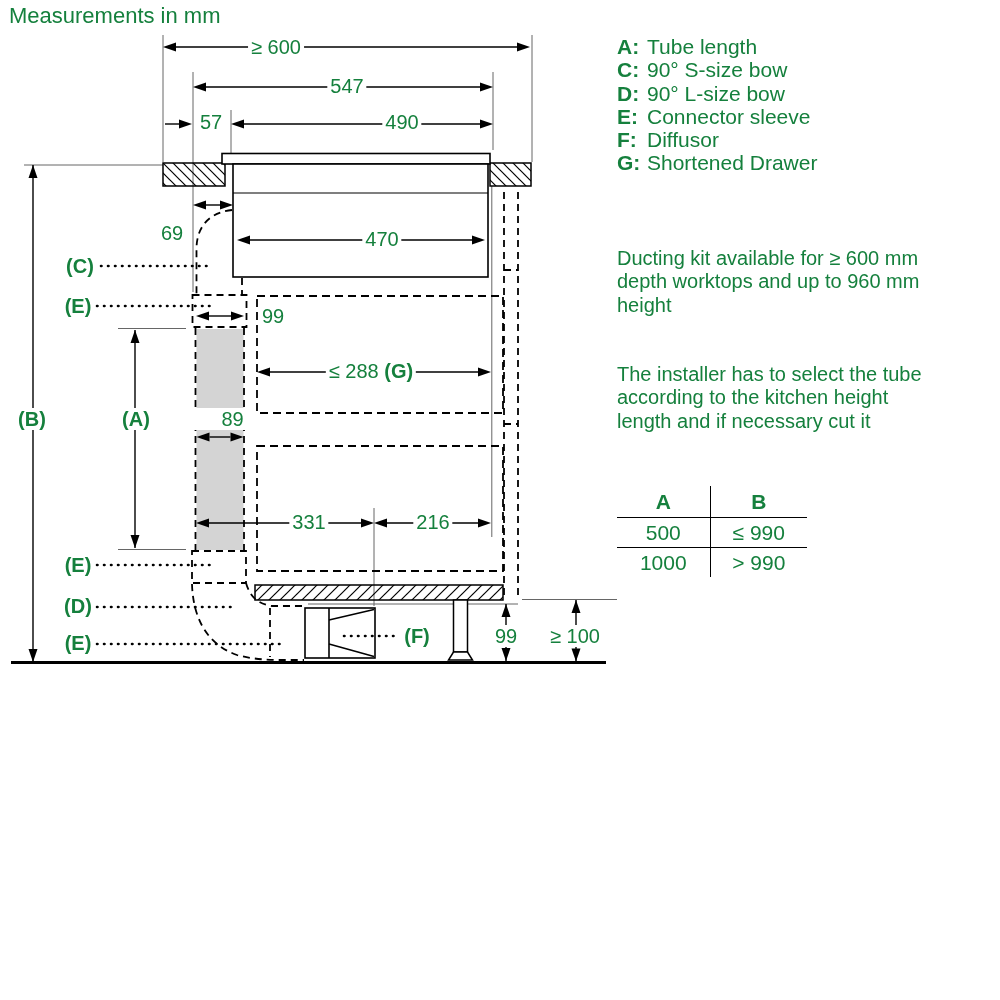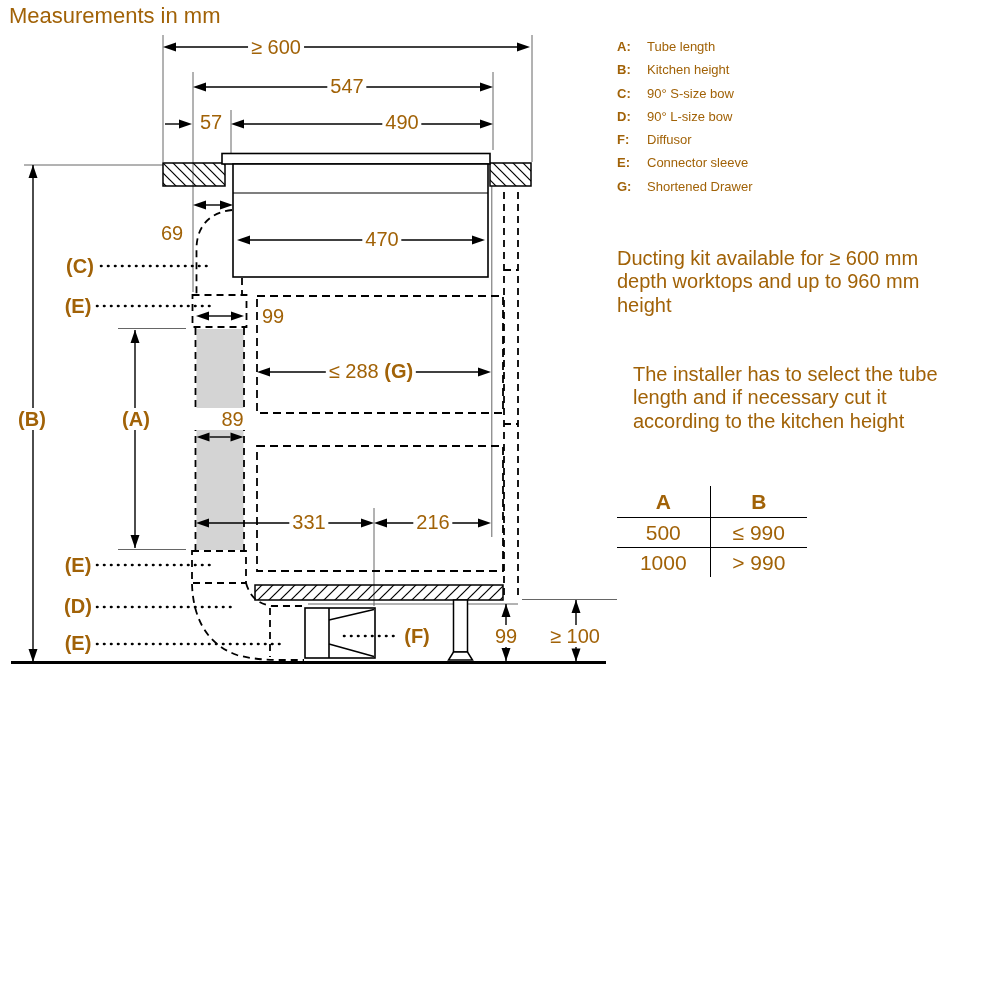--- a/index.html
+++ b/index.html
@@ -1,29 +1,29 @@
 <!DOCTYPE html>
 <html><head>
 <meta charset="utf-8">
 <style>
   html,body{margin:0;padding:0;background:#fff;}
   #canvas{position:relative;width:1000px;height:1000px;background:#fff;
-          font-family:"Liberation Sans","DejaVu Sans",sans-serif;color:#a16207;overflow:hidden;}
+          font-family:"Liberation Sans","DejaVu Sans",sans-serif;color:#15803d;overflow:hidden;}
   #diagram-svg{position:absolute;left:0;top:0;}
   .lbl{position:absolute;transform:translate(-50%,-50%);background:#fff;
        font-size:20px;line-height:22px;white-space:nowrap;padding:0 3px;}
   .lbl.bold{font-weight:bold;}
   .lbl .boldref{font-weight:bold;}
   #page-title{position:absolute;left:9px;top:3px;font-size:22px;}
   #legend{position:absolute;left:617px;top:35px;}
-  .legend-item{font-size:13px;line-height:23.3px;white-space:nowrap;}
+  .legend-item{font-size:21px;line-height:23.3px;white-space:nowrap;}
   .legend-item b{display:inline-block;width:30px;}
   .note{position:absolute;left:617px;font-size:20px;line-height:23.3px;}
   #note-1{top:247px;}
-  #note-2{top:363px;margin-left:16px;}
+  #note-2{top:363px;}
   #spec-table{position:absolute;left:617px;top:486px;width:190px;font-size:21px;}
   .trow{display:flex;width:190px;}
   .trow .c1{width:93px;text-align:center;}
   .trow .c2{width:97px;text-align:center;border-left:1.7px solid #000;}
   .trow.thead{height:31px;line-height:31px;font-weight:bold;border-bottom:1.7px solid #000;}
   .trow.tr1{height:29px;line-height:29px;border-bottom:1.7px solid #000;}
   .trow.tr2{height:29px;line-height:29px;}
 </style>
 </head>
 <body>
@@ -204,37 +204,36 @@
   <div class="lbl bold" style="left:78px;top:306px;">(E)</div>
   <div class="lbl bold" style="left:32px;top:419px;">(B)</div>
   <div class="lbl bold" style="left:136px;top:419px;">(A)</div>
   <div class="lbl bold" style="left:78px;top:565px;">(E)</div>
   <div class="lbl bold" style="left:78px;top:606px;">(D)</div>
   <div class="lbl bold" style="left:78px;top:643px;">(E)</div>
   <div class="lbl bold" style="left:417px;top:636px;">(F)</div>
 
   <div id="legend">
     <div class="legend-item"><b>A:</b><span>Tube length</span></div>
-    <div class="legend-item"><b>B:</b><span>Kitchen height</span></div>
     <div class="legend-item"><b>C:</b><span>90° S-size bow</span></div>
     <div class="legend-item"><b>D:</b><span>90° L-size bow</span></div>
+    <div class="legend-item"><b>E:</b><span>Connector sleeve</span></div>
     <div class="legend-item"><b>F:</b><span>Diffusor</span></div>
-    <div class="legend-item"><b>E:</b><span>Connector sleeve</span></div>
     <div class="legend-item"><b>G:</b><span>Shortened Drawer</span></div>
   </div>
 
   <div id="note-1" class="note">
     <div>Ducting kit available for ≥ 600 mm</div>
     <div>depth worktops and up to 960 mm</div>
     <div>height</div>
   </div>
   <div id="note-2" class="note">
     <div>The installer has to select the tube</div>
+    <div>according to the kitchen height</div>
     <div>length and if necessary cut it</div>
-    <div>according to the kitchen height</div>
   </div>
 
   <div id="spec-table">
     <div class="trow thead">
       <div class="c1">A</div>
       <div class="c2">B</div>
     </div>
     <div class="trow tr1">
       <div class="c1">500</div>
       <div class="c2">≤ 990</div>

